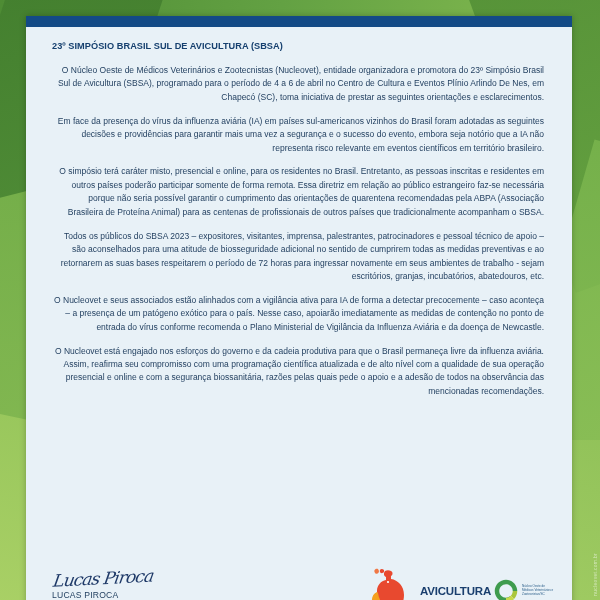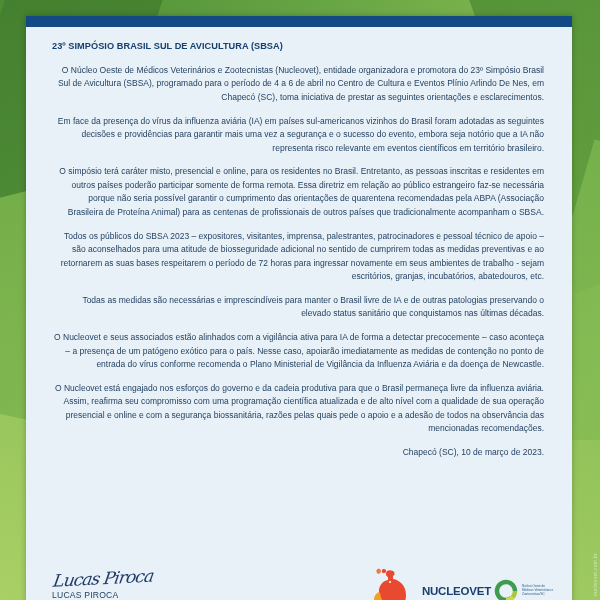--- a/index.html
+++ b/index.html
@@ -168,24 +168,22 @@
   <div class="card-topbar"></div>
 
   <div class="card-body">
 
     <h1 class="doc-title">23º SIMPÓSIO BRASIL SUL DE AVICULTURA (SBSA)</h1>
 
     <p class="para">O Núcleo Oeste de Médicos Veterinários e Zootecnistas (Nucleovet), entidade organizadora e promotora do 23º Simpósio Brasil Sul de Avicultura (SBSA), programado para o período de 4 a 6 de abril no Centro de Cultura e Eventos Plínio Arlindo De Nes, em Chapecó (SC), toma iniciativa de prestar as seguintes orientações e esclarecimentos.</p>
     <p class="para">Em face da presença do vírus da influenza aviária (IA) em países sul-americanos vizinhos do Brasil foram adotadas as seguintes decisões e providências para garantir mais uma vez a segurança e o sucesso do evento, embora seja notório que a IA não representa risco relevante em eventos científicos em território brasileiro.</p>
     <p class="para">O simpósio terá caráter misto, presencial e online, para os residentes no Brasil. Entretanto, as pessoas inscritas e residentes em outros países poderão participar somente de forma remota. Essa diretriz em relação ao público estrangeiro faz-se necessária porque não seria possível garantir o cumprimento das orientações de quarentena recomendadas pela ABPA (Associação Brasileira de Proteína Animal) para as centenas de profissionais de outros países que tradicionalmente acompanham o SBSA.</p>
     <p class="para">Todos os públicos do SBSA 2023 – expositores, visitantes, imprensa, palestrantes, patrocinadores e pessoal técnico de apoio – são aconselhados para uma atitude de biosseguridade adicional no sentido de cumprirem todas as medidas preventivas e ao retornarem as suas bases respeitarem o período de 72 horas para ingressar novamente em seus ambientes de trabalho - sejam escritórios, granjas, incubatórios, abatedouros, etc.</p>
-    <p class="para">Todas as medidas são necessárias e imprescindíveis para manter o Brasil livre de IA e de outras patologias preservando o elevado status sanitário que conquistamos nas últimas décadas.</p>
     <p class="para">O Nucleovet e seus associados estão alinhados com a vigilância ativa para IA de forma a detectar precocemente – caso aconteça – a presença de um patógeno exótico para o país. Nesse caso, apoiarão imediatamente as medidas de contenção no ponto de entrada do vírus conforme recomenda o Plano Ministerial de Vigilância da Influenza Aviária e da doença de Newcastle.</p>
     <p class="para">O Nucleovet está engajado nos esforços do governo e da cadeia produtiva para que o Brasil permaneça livre da influenza aviária. Assim, reafirma seu compromisso com uma programação científica atualizada e de alto nível com a qualidade de sua operação presencial e online e com a segurança biossanitária, razões pelas quais pede o apoio e a adesão de todos na observância das mencionadas recomendações.</p>
-    <p class="para date">Chapecó (SC), 10 de março de 2023.</p>
 
   </div>
 
   <div class="sig-area">
 
     <div class="sig-left">
       <div class="sig-mark">Lucas Piroca</div>
       <div class="sig-name">LUCAS PIROCA</div>
       <div class="sig-role">Presidente do Nucleovet</div>
     </div>
@@ -202,21 +200,21 @@
           <path d="M8 1 C6 0, 3 2, 5 5 C7 7, 9 5, 9 3 Z" fill="#f07845"></path>
           <circle cx="18" cy="14" r="1.1" fill="#ffffff"></circle>
           <path d="M7 24 C2 26, 0 33, 4 39 C8 44, 15 44, 18 40
                    C13 38, 9 32, 8 25 Z" fill="#f5a01e"></path>
           <path d="M5 33 C3 38, 6 43, 12 44 C16 44, 18 42, 18 40
                    C12 40, 7 37, 5 33 Z" fill="#f7b83a"></path>
         </svg>
       </div>
 
       <div class="logo-nucleovet">
-        <span class="nv-word">NUCLEOVET</span>
+        <span class="nv-word">AVICULTURA</span>
         <svg class="nv-swirl" viewBox="0 0 30 30">
           <path d="M15 2 C7.8 2 2 7.8 2 15 C2 22.2 7.8 28 15 28
                    C18.4 28 21.4 26.7 23.6 24.6 L19.9 20.9
                    C18.6 22.1 16.9 22.8 15 22.8 C10.7 22.8 7.2 19.3 7.2 15
                    C7.2 10.7 10.7 7.2 15 7.2 C19.3 7.2 22.8 10.7 22.8 15 L28 15
                    C28 7.8 22.2 2 15 2 Z" fill="#3f9c4e"></path>
           <path d="M28 15 L22.8 15 C22.8 17.1 22 19 20.6 20.4
                    L24.3 24.1 C26.6 21.8 28 18.6 28 15 Z" fill="#a9c63c"></path>
           <path d="M24.3 24.1 L20.6 20.4 C19.2 21.8 17.2 22.8 15 22.8
                    L15 28 C18.6 28 21.9 26.4 24.3 24.1 Z" fill="#c8d94a"></path>

